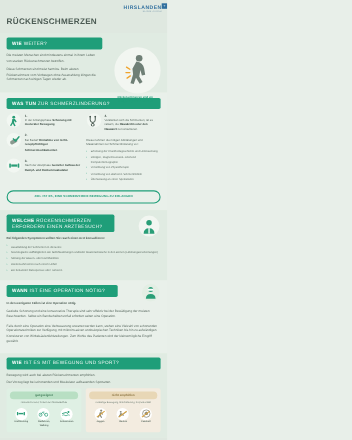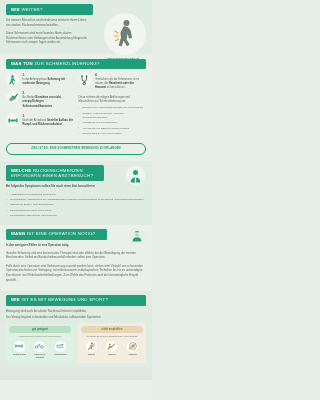--- a/index.html
+++ b/index.html
@@ -122,20 +122,28 @@
 
   
   .footer { background:#dfe8e0; padding:6px; }
   svg { display:block; }
 </style>
 </head>
 <body>
 
 <div class="page">
 
+  <div class="header">
+    <div class="logo">
+      <div class="logo-name">HIRSLANDEN</div>
+      <div class="logo-sub">KLINIK AARAU</div>
+      <div class="logo-mark">+</div>
+    </div>
+    <div class="page-title">RÜCKENSCHMERZEN</div>
+  </div>
 
   <div class="sec1">
     <div class="bar">
       <b>WIE</b>
       <span class="light">WEITER?</span>
     </div>
     <div class="s1-body">
       <div class="p">Die meisten Menschen sind mindestens einmal in ihrem Leben von starken Rückenschmerzen betroffen.</div>
       <div class="p">Diese Schmerzen sind meist harmlos. Beim akuten Rückenschmerz vom Vorbeugen ohne Ausstrahlung klingen die Schmerzen nach einigen Tagen wieder ab.</div>
     </div>

